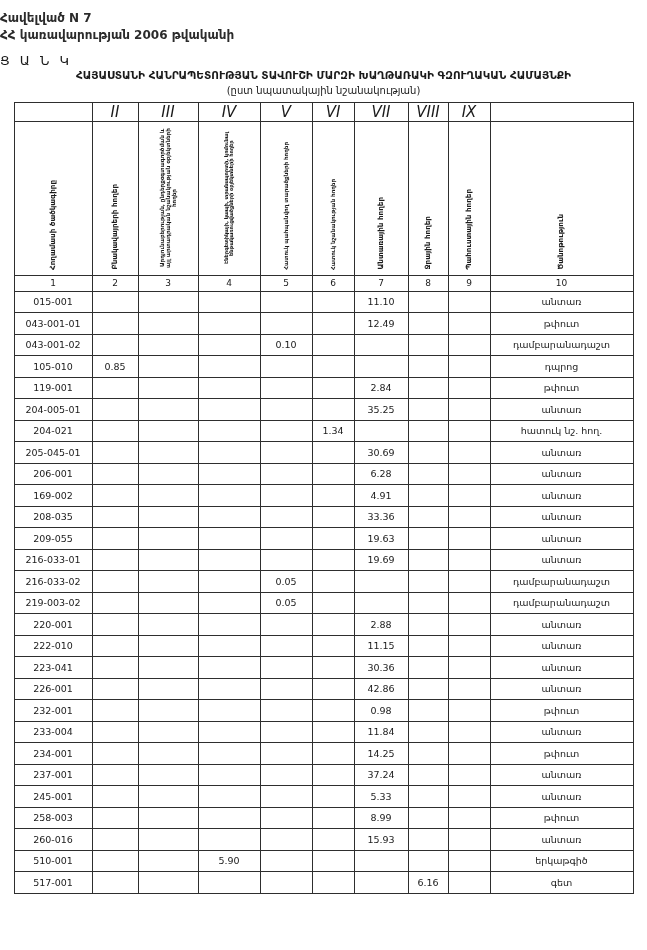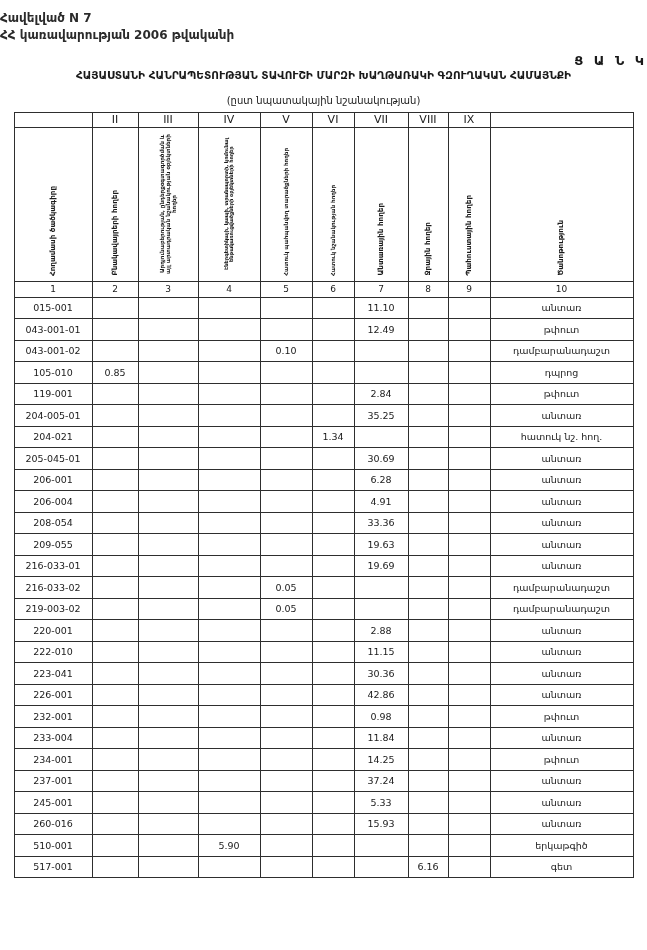--- a/index.html
+++ b/index.html
@@ -24,56 +24,57 @@
   }
   .annex {
     text-align: left;
     margin: 10px 3px 0 0;
     font-size: 12px;
     line-height: 1.45;
     font-weight: bold;
     color: #2b2b2b;
   }
   .doc-title {
-    text-align: right;
+    text-align: left;
     font-size: 13px;
-    font-weight: bold;
+    font-weight: normal;
     letter-spacing: 3px;
     margin-top: 8px;
   }
   .doc-sub {
     text-align: center;
     font-size: 10.5px;
     font-weight: bold;
     line-height: 1.5;
     margin: 0 18px 0 18px;
   }
   .doc-sub2 {
     text-align: center;
     font-size: 10px;
-    margin: 11px 0 6px 0;
+    margin: 1px 0 6px 0;
   }
   table.grid {
     border-collapse: collapse;
     width: 619px;
     margin: 4px auto 0 auto;
     table-layout: fixed;
   }
   table.grid td, table.grid th {
     border: 1px solid #2e2e2e;
     font-size: 9px;
     font-weight: normal;
     padding: 0;
     text-align: center;
     vertical-align: middle;
     background: #fff;
   }
   tr.roman td {
     height: 14px;
-    font-size: 11px;
+    font-size: 15px;
+    font-style: italic;
   }
   tr.head td {
     height: 150px;
     vertical-align: bottom;
     padding-bottom: 3px;
   }
   .vert {
     writing-mode: vertical-rl;
     transform: rotate(180deg);
     white-space: normal;
@@ -265,33 +266,33 @@
           <td></td>
           <td></td>
           <td></td>
           <td></td>
           <td>6.28</td>
           <td></td>
           <td></td>
           <td class="note">անտառ</td>
         </tr>
         <tr class="data">
-          <td class="code">206-004</td>
+          <td class="code">169-002</td>
           <td></td>
           <td></td>
           <td></td>
           <td></td>
           <td></td>
           <td>4.91</td>
           <td></td>
           <td></td>
           <td class="note">անտառ</td>
         </tr>
         <tr class="data">
-          <td class="code">208-054</td>
+          <td class="code">208-035</td>
           <td></td>
           <td></td>
           <td></td>
           <td></td>
           <td></td>
           <td>33.36</td>
           <td></td>
           <td></td>
           <td class="note">անտառ</td>
         </tr>
@@ -445,20 +446,32 @@
           <td></td>
           <td></td>
           <td></td>
           <td></td>
           <td>5.33</td>
           <td></td>
           <td></td>
           <td class="note">անտառ</td>
         </tr>
         <tr class="data">
+          <td class="code">258-003</td>
+          <td></td>
+          <td></td>
+          <td></td>
+          <td></td>
+          <td></td>
+          <td>8.99</td>
+          <td></td>
+          <td></td>
+          <td class="note">թփուտ</td>
+        </tr>
+        <tr class="data">
           <td class="code">260-016</td>
           <td></td>
           <td></td>
           <td></td>
           <td></td>
           <td></td>
           <td>15.93</td>
           <td></td>
           <td></td>
           <td class="note">անտառ</td>

